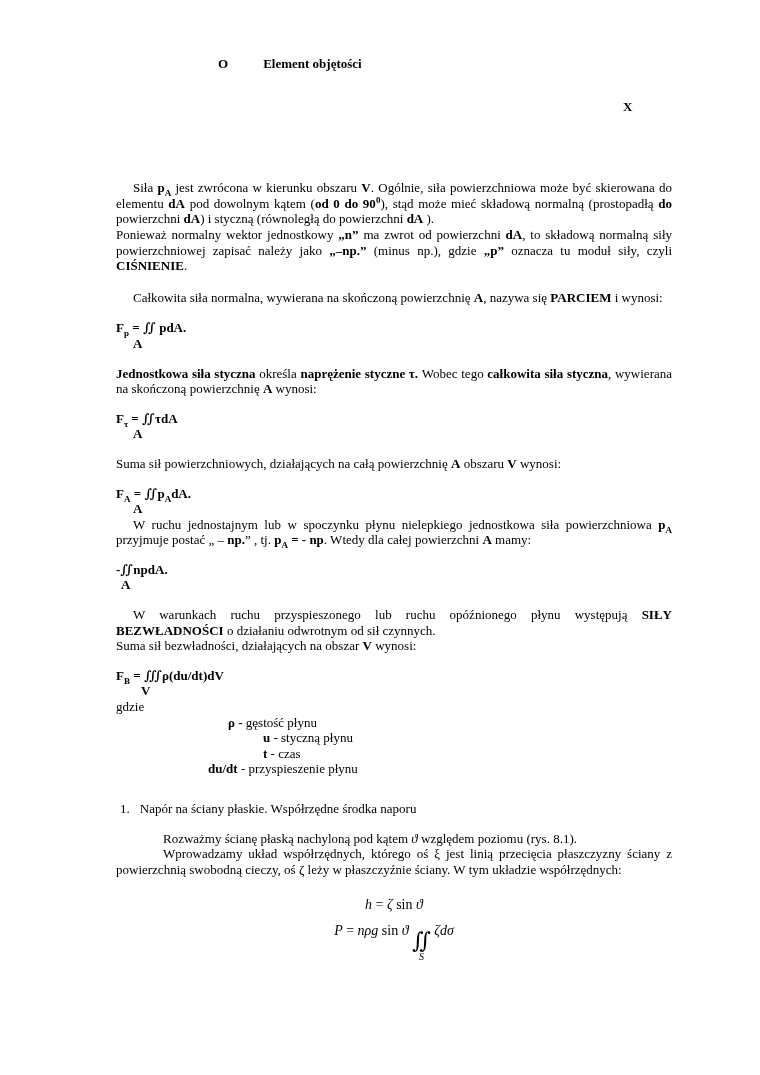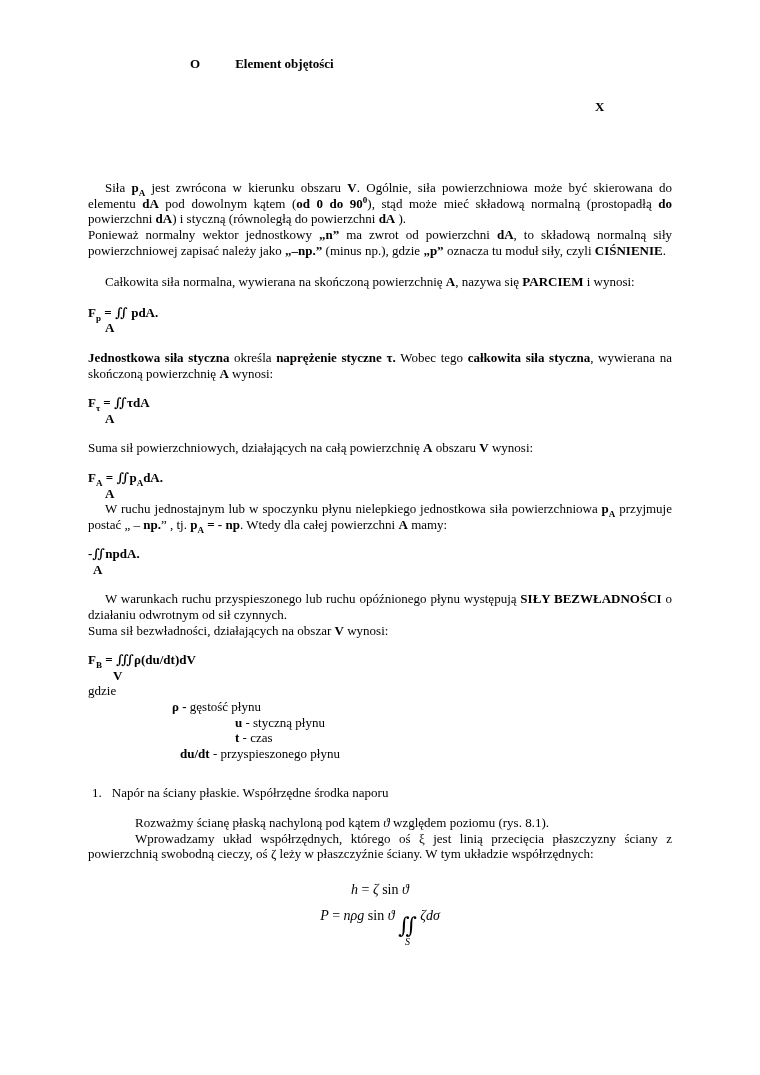--- a/index.html
+++ b/index.html
@@ -9,21 +9,21 @@
     height: 1075px;
     font-family: "Liberation Serif", "DejaVu Serif", serif;
     font-size: 13px;
     line-height: 15.6px;
     color: #000000;
     overflow: hidden;
   }
   .page {
     width: 760px;
     height: 1014px;
-    padding: 56px 88px 20px 88px;
+    padding: 56px 88px 20px 116px;
     background: #ffffff;
   }
   .block { }
   .b { font-weight: bold; }
   .i { font-style: italic; }
   .justify { text-align: justify; }
   .indent { text-indent: 17px; }
   .indent-lg { text-indent: 47px; }
   sub, sup { font-size: 9px; line-height: 0; }
   .hgap { display: inline-block; }
@@ -56,24 +56,24 @@
       <div class="block" style="margin-top: 14px;"><span class="b">F</span><sub class="b">A</sub><span class="b"> = </span><span class="b">∬p</span><sub class="b">A</sub><span class="b">dA.</span></div>
       <div class="block" style="margin-left: 17px;"><span class="b">A</span></div>
       <div class="block justify indent"><span>W ruchu jednostajnym lub w spoczynku płynu nielepkiego jednostkowa siła powierzchniowa </span><span class="b">p</span><sub class="b">A</sub><span> przyjmuje postać „ – </span><span class="b">np.</span><span>” , tj. </span><span class="b">p</span><sub class="b">A</sub><span class="b"> = - np</span><span>. Wtedy dla całej powierzchni </span><span class="b">A</span><span> mamy:</span></div>
       <div class="block" style="margin-top: 14px;"><span class="b">-∬npdA.</span></div>
       <div class="block" style="margin-left: 5px;"><span class="b">A</span></div>
       <div class="block justify indent" style="margin-top: 14px;"><span>W warunkach ruchu przyspieszonego lub ruchu opóźnionego płynu występują </span><span class="b">SIŁY BEZWŁADNOŚCI</span><span> o działaniu odwrotnym od sił czynnych.</span></div>
       <div class="block justify"><span>Suma sił bezwładności, działających na obszar </span><span class="b">V</span><span> wynosi:</span></div>
       <div class="block" style="margin-top: 14px;"><span class="b">F</span><sub class="b">B</sub><span class="b"> = </span><span class="b">∭ρ(du/dt)dV</span></div>
       <div class="block" style="margin-left: 25px;"><span class="b">V</span></div>
       <div class="block"><span>gdzie</span></div>
-      <div class="block" style="margin-left: 84px;"><span class="b">ρ - </span><span>gęstość płynu</span></div>
+      <div class="block" style="margin-left: 112px;"><span class="b">ρ - </span><span>gęstość płynu</span></div>
       <div class="block" style="margin-left: 147px;"><span class="b">u</span><span> - styczną płynu</span></div>
       <div class="block" style="margin-left: 147px;"><span class="b">t</span><span>  - czas</span></div>
-      <div class="block" style="margin-left: 92px;"><span class="b">du/dt</span><span> - przyspieszonego płynu</span></div>
+      <div class="block" style="margin-left: 92px;"><span class="b">du/dt</span><span> - przyspieszenie płynu</span></div>
       <div class="block" style="margin-top: 24px; margin-left: 4px;"><span>1.</span><span class="hgap" style="width: 10px;"></span><span>Napór na ściany płaskie. Współrzędne środka naporu</span></div>
       <div class="block" style="margin-top: 14px; margin-left: 47px;"><span>Rozważmy ścianę płaską nachyloną pod kątem </span><span class="i">ϑ</span><span> względem poziomu (rys. 8.1).</span></div>
       <div class="block justify indent-lg" style=""><span>Wprowadzamy układ współrzędnych, którego oś </span><span>ξ</span><span> jest linią przecięcia płaszczyzny ściany z powierzchnią swobodną cieczy, oś </span><span>ζ</span><span> leży w płaszczyźnie ściany. W tym układzie współrzędnych:</span></div>
       <div class="block equation" style="margin-top: 18px;"><span class="i">h</span><span> = </span><span class="i">ζ</span><span> sin </span><span class="i">ϑ</span></div>
       <div class="block equation" style="margin-top: 6px;"><span class="i">P</span><span> = </span><span class="i">nρg</span><span> sin </span><span class="i">ϑ</span><span> </span><span class="int-stack">
           <span class="int-glyph">∬</span>
           <span class="int-under">S</span>
         </span><span> </span><span class="i">ζdσ</span></div>
     </div>
 </div>

